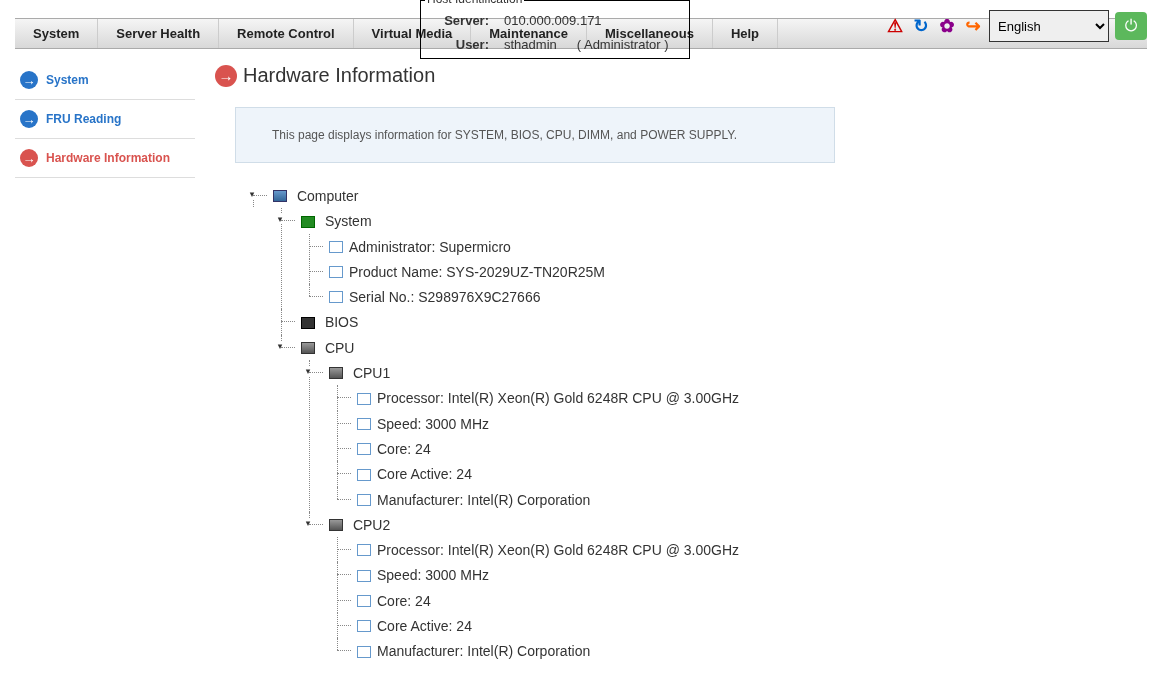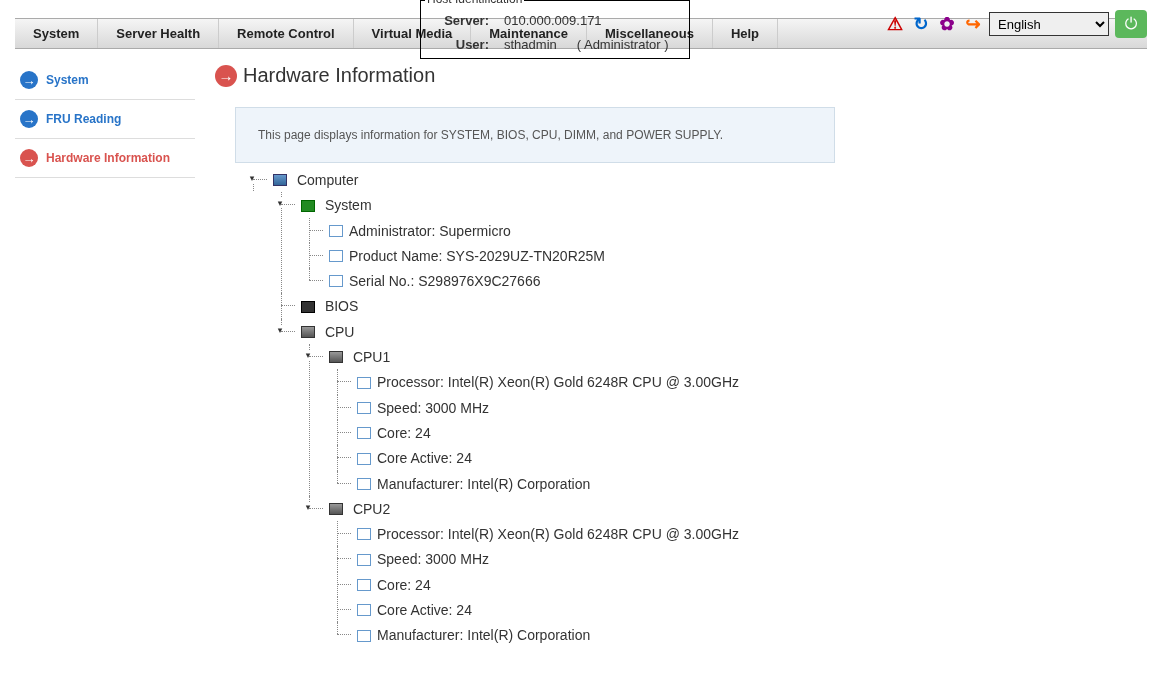--- a/index.html
+++ b/index.html
@@ -14,40 +14,40 @@
 .host-label { width: 60px; text-align: right; font-weight: bold; }
 .host-val { margin-left: 15px; }
 .host-role { margin-left: 20px; }
 
 .top-right { position: absolute; right: 15px; top: 10px; display: flex; align-items: center; gap: 6px; }
 .icon-btn { width: 20px; height: 20px; display: inline-flex; align-items: center; justify-content: center; font-size: 18px; font-weight: bold; cursor: pointer; }
 .icon-alert { color: #cc0000; }
 .icon-refresh { color: #0066cc; }
 .icon-leaf { color: #8B008B; }
 .icon-logout { color: #ff6600; }
-.lang-select { border: 1px solid #333; padding: 2px 4px; font-size: 13px; min-width: 120px; height: 24px; }
+.lang-select { border: 1px solid #333; padding: 2px 4px; font-size: 13px; min-width: 120px; height: 32px; }
 .power-btn { background: #5cb85c; color: #fff; border: none; border-radius: 4px; width: 32px; height: 28px; font-size: 16px; cursor: pointer; }
 
 .menubar { display: flex; background: linear-gradient(#f5f5f5, #d8d8d8); border-top: 1px solid #aaa; border-bottom: 1px solid #aaa; margin: 8px 15px 0 15px; }
 .menubar .mitem { padding: 7px 18px; font-size: 13px; font-weight: bold; color: #222; border-right: 1px solid #ccc; cursor: pointer; white-space: nowrap; }
 .menubar .mitem:last-child { border-right: none; flex: 1; }
 
 .content-wrap { display: flex; margin: 0 15px; }
 .sidebar { width: 180px; padding: 12px 0; }
 .side-item { display: flex; align-items: center; padding: 10px 5px; border-bottom: 1px solid #ddd; cursor: pointer; }
 .side-icon { width: 18px; height: 18px; border-radius: 50%; display: inline-flex; align-items: center; justify-content: center; color: #fff; font-size: 13px; margin-right: 8px; font-weight: bold; }
 .side-icon.blue { background: #2874c8; }
 .side-icon.red { background: #d9534f; }
 .side-item.blue { color: #2874c8; font-weight: bold; }
 .side-item.red { color: #d9534f; font-weight: bold; }
 
 .main { flex: 1; padding: 15px 20px; }
 .page-title { display: flex; align-items: center; font-size: 20px; font-weight: normal; color: #333; margin-bottom: 20px; }
 .title-icon { width: 22px; height: 22px; border-radius: 50%; background: #d9534f; color: #fff; display: inline-flex; align-items: center; justify-content: center; font-size: 15px; margin-right: 6px; font-weight: bold; }
-.info-box { background: #eef4fa; border: 1px solid #d0dde8; padding: 20px 22px; font-size: 12px; color: #555; margin: 0 20px 4px 20px; max-width: 600px; }
+.info-box { background: #eef4fa; border: 1px solid #d0dde8; padding: 20px 36px; font-size: 12px; color: #555; margin: 0 20px 20px 20px; max-width: 600px; }
 
 .tree { margin-left: 30px; font-size: 14px; }
 .tree ul { list-style: none; }
 .tree li { position: relative; padding-left: 28px; line-height: 24px; }
 .tree li::before { content: ""; position: absolute; left: 8px; top: 0; bottom: 0; border-left: 1px dotted #888; }
 .tree li::after { content: ""; position: absolute; left: 8px; top: 12px; width: 14px; border-top: 1px dotted #888; }
 .tree > ul > li::before { top: 12px; }
 .tree li:last-child::before { height: 12px; }
 .toggle { position: absolute; left: 2px; top: 6px; width: 10px; height: 10px; font-size: 9px; color: #333; background: #fff; text-align: center; line-height: 10px; }
 .node-icon { display: inline-block; width: 14px; height: 12px; margin-right: 6px; vertical-align: middle; }

